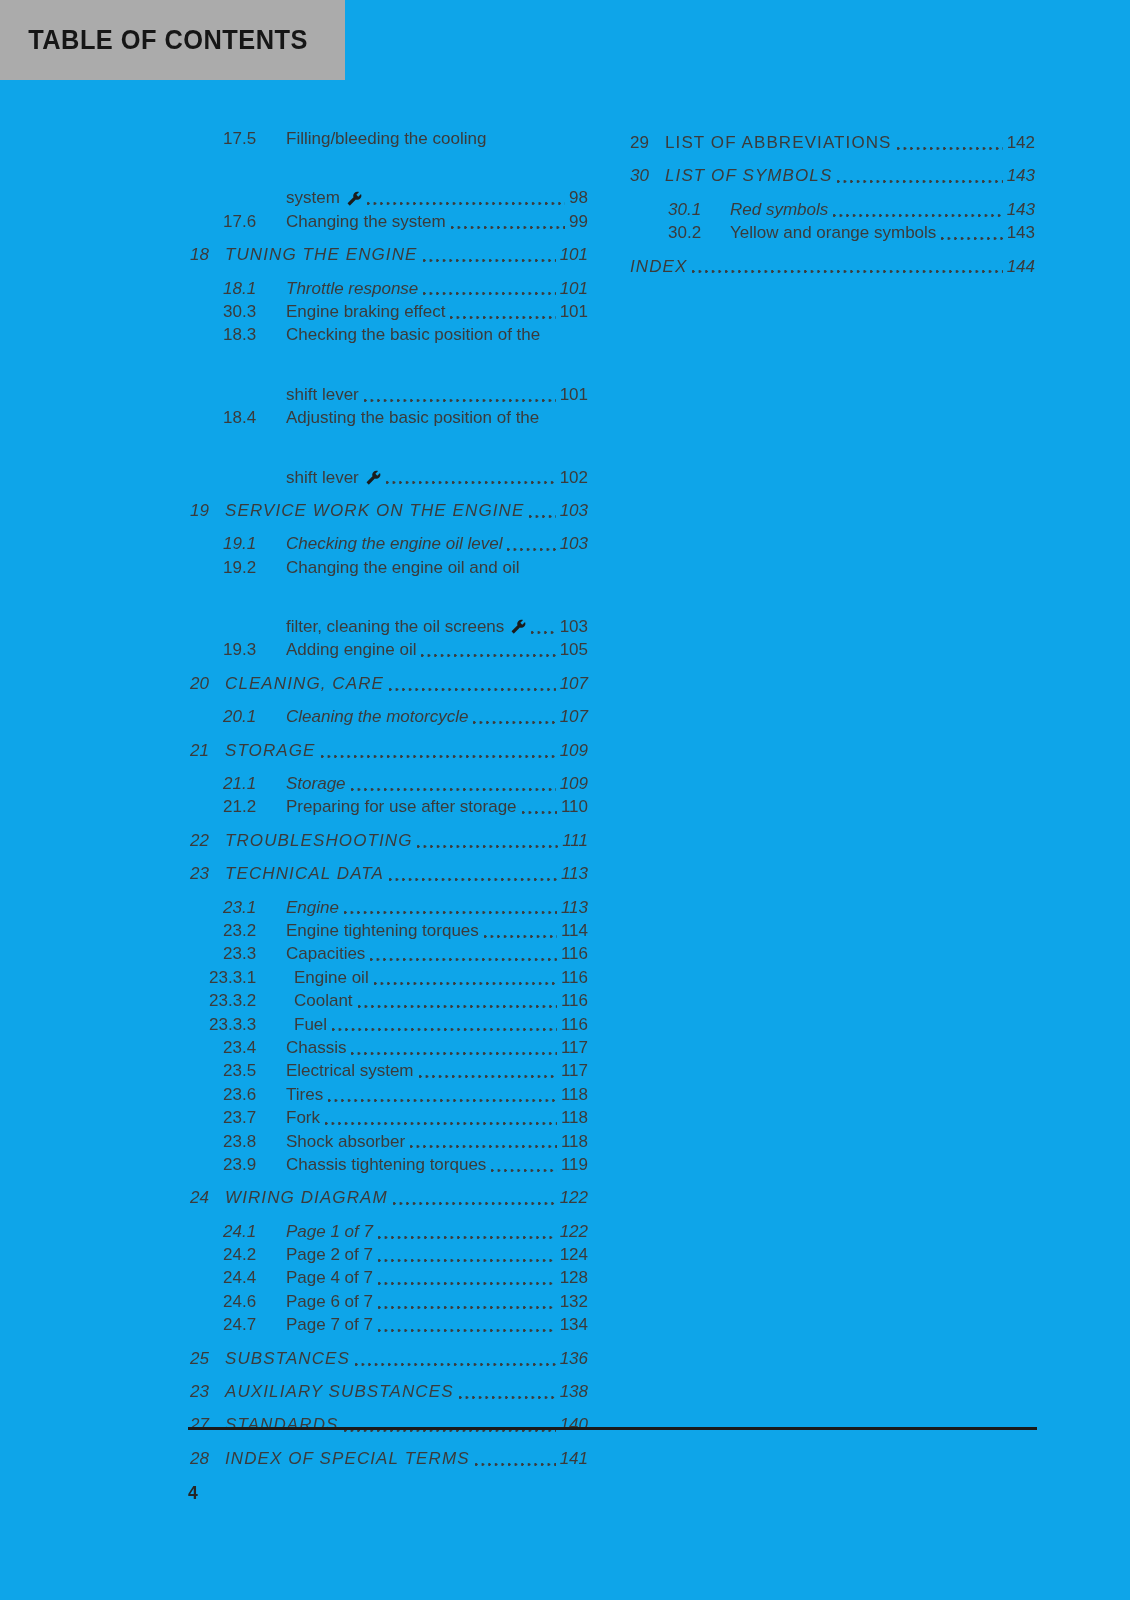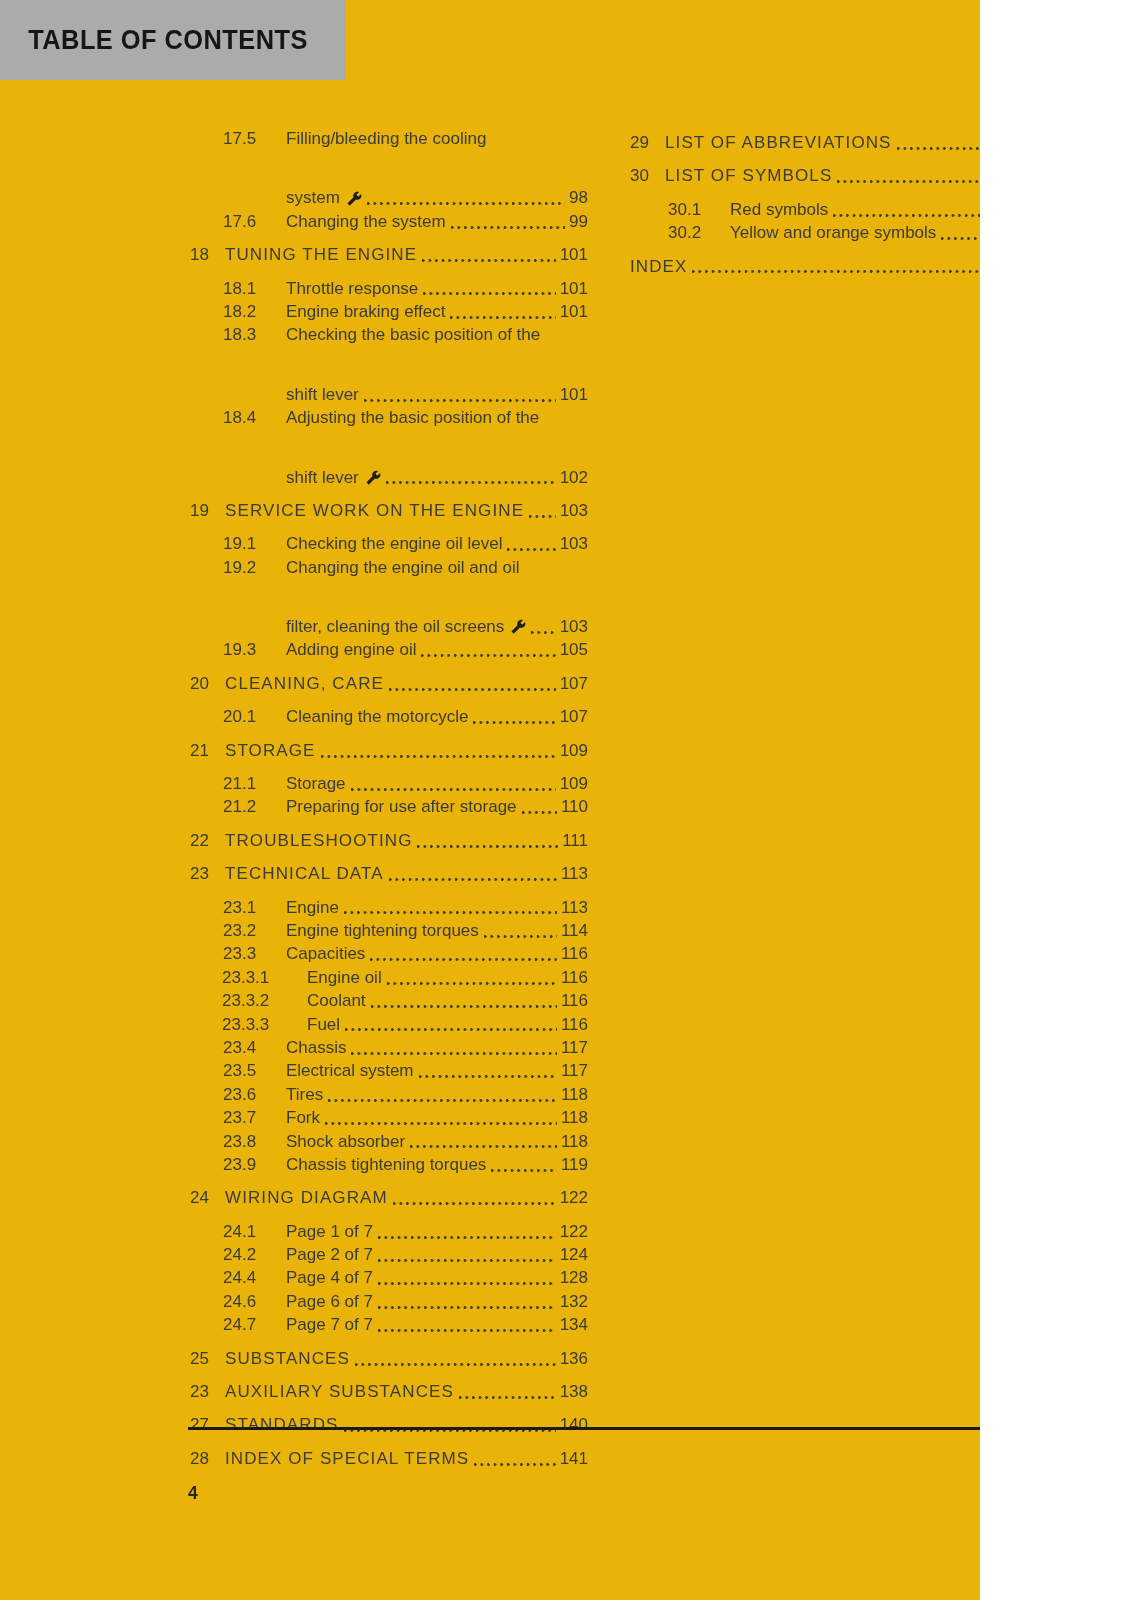--- a/index.html
+++ b/index.html
@@ -1,19 +1,19 @@
 <!DOCTYPE html>
 <html><head>
 <meta charset="utf-8">
 <style>
   html,body{margin:0;padding:0;background:#ffffff;}
   .page{
     position:relative;
-    width:980px;height:1600px;
-    background:#eab308;
+    width:1130px;height:1600px;
+    background:#0ea5e9;
     font-family:"Liberation Sans",sans-serif;
     font-size:17px;
     color:var(--body-text,#3b3b3b);
     overflow:hidden;
   }
   
   .header-band{
     position:absolute;left:0;top:0;
     width:345px;height:80px;
     background:var(--header-bg,#ababab);
@@ -33,25 +33,25 @@
   .col{position:absolute;}
   .col-left{left:190px;top:127px;width:398px;}
   .col-right{left:630px;top:131px;width:405px;}
   .row{
     display:flex;
     height:23.4px;
     line-height:23.4px;
     white-space:nowrap;
     align-items:center;
   }
-  .row.gap{margin-top:10px;}
+  .row.gap{margin-top:10px;font-style:italic;}
   .num{flex:none;}
   .lv1 .num{width:35px;}
   .lv2 .num{margin-left:33px;width:63px;}
-  .lv3 .num{margin-left:32px;width:85px;}
+  .lv3 .num{margin-left:19px;width:85px;}
   .col-right .lv2 .num{margin-left:38px;width:62px;}
   .row.cont{padding-left:96px;margin-top:36px;}
   .txt{flex:none;}
   .lv1 .txt{letter-spacing:1.1px;}
   .leader{
     flex:1 1 auto;
     min-width:10px;
     align-self:flex-end;
     height:3px;
     margin:0 4px 4.5px 5px;
@@ -109,21 +109,21 @@
           <span class="leader"></span>
           <span class="pg">101</span>
         </div>
         <div class="row lv2 gap">
           <span class="num">18.1</span>
           <span class="txt">Throttle response</span>
           <span class="leader"></span>
           <span class="pg">101</span>
         </div>
         <div class="row lv2">
-          <span class="num">18.2</span>
+          <span class="num">30.3</span>
           <span class="txt">Engine braking effect</span>
           <span class="leader"></span>
           <span class="pg">101</span>
         </div>
         <div class="row lv2">
           <span class="num">18.3</span>
           <span class="txt">Checking the basic position of the</span>
         </div>
         <div class="row lv2 cont">
           <span class="txt">shift lever</span>

